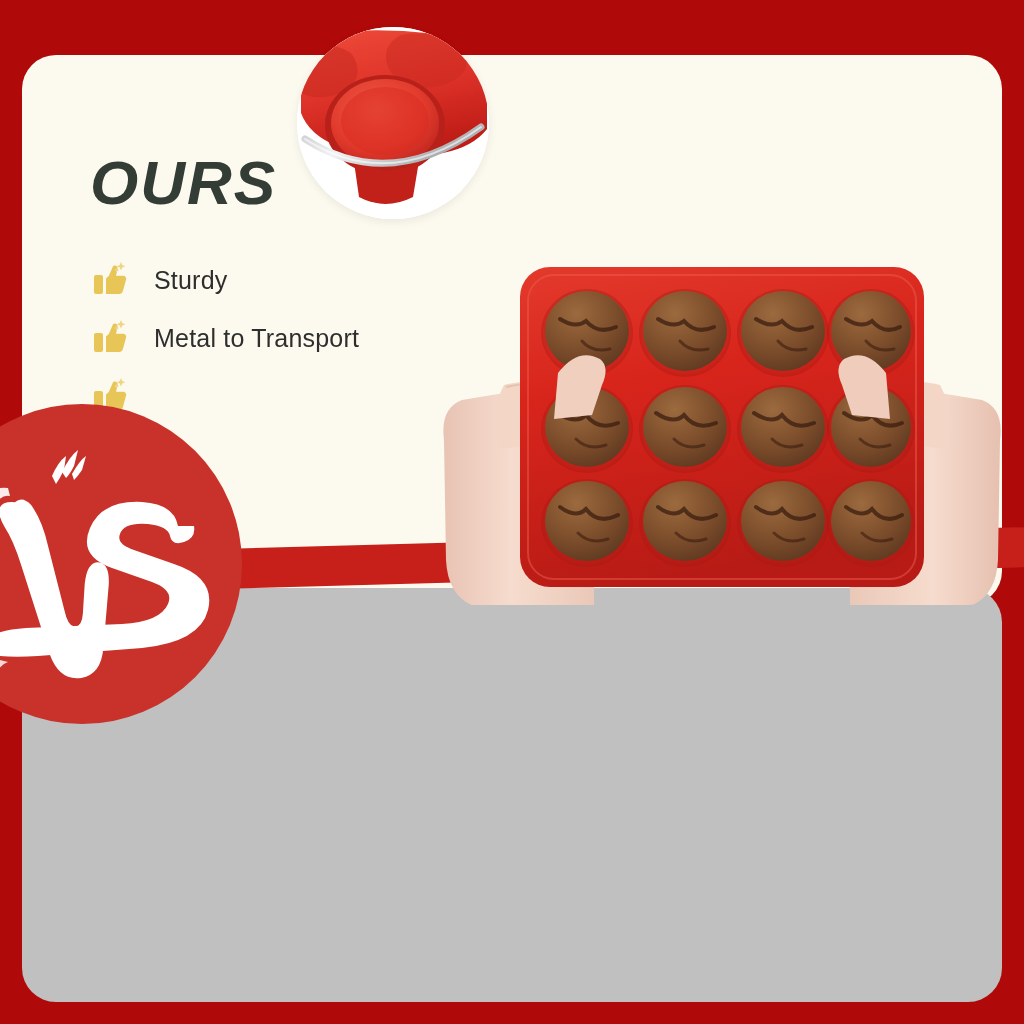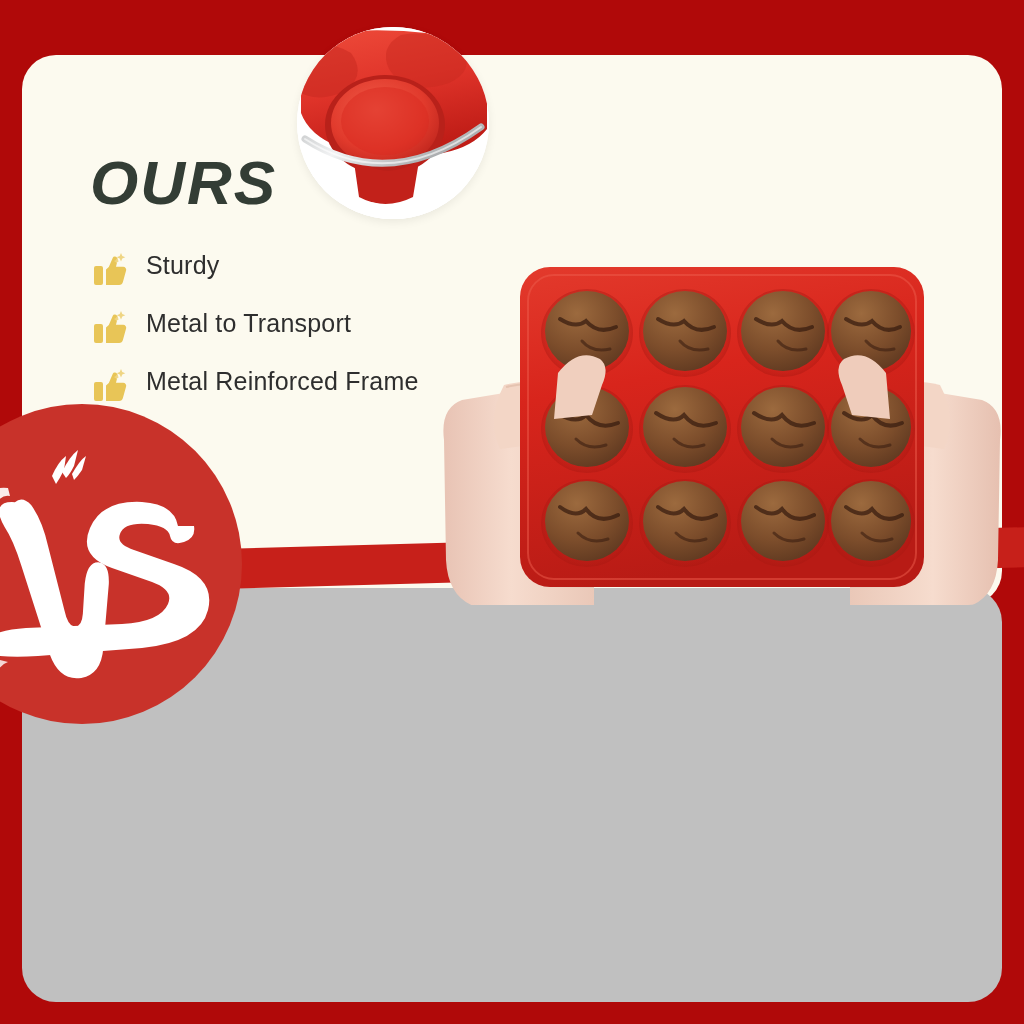--- a/index.html
+++ b/index.html
@@ -49,22 +49,23 @@
   
   #ours-title {
     position: absolute; left: 68px; top: 92px;
     font-size: 62px; font-weight: 700; font-style: italic;
     letter-spacing: 2px; color: #333D35;
     z-index: 6;
   }
   .feature-list { position: absolute; z-index: 6; }
   #ours-features { left: 70px; top: 196px; }
   .feature-row {
-    display: flex; align-items: flex-start;
+    display: flex; align-items: center;
     height: 58px;
+    gap: 8px;
   }
   .feature-row .f-label {
     font-size: 25px; color: #2E2E2E; font-weight: 400;
     letter-spacing: .2px; white-space: nowrap;
   }
   #ours-features .f-label { margin-left: 14px; }
   .thumb-up-ico { width: 40px; height: 40px; display: block; flex: 0 0 auto; }
 
   
   #vs-badge {
@@ -276,21 +277,20 @@
 
       <div class="feature-row">
         <span>
           <svg class="thumb-up-ico" viewBox="0 0 40 40">
             <rect x="2" y="15" width="9" height="19" rx="2" fill="#E8C557"></rect>
             <path d="M14 34 h13 a4 4 0 0 0 3.9-3 l3.2-11.5 a3 3 0 0 0-2.9-3.8 H24 l1.6-6.4 A3 3 0 0 0 22.7 5.5 a2 2 0 0 0-1.9 1.3 L16.8 16 L14 18.6 Z" fill="#E8C557"></path>
             <path d="M29 2 l1.3 3 3 1.3 -3 1.3 -1.3 3 -1.3 -3 -3 -1.3 3 -1.3 Z" fill="#EFD583"></path>
             <path d="M24.5 7.5 l.8 1.8 1.8 .8 -1.8 .8 -.8 1.8 -.8 -1.8 -1.8 -.8 1.8 -.8 Z" fill="#EFD583"></path>
           </svg>
         </span>
-        <span class="f-label">Metal Reinforced Frame</span>
       </div>
     </div>
   </div>
 
   <div id="others-panel">
 
     
     
 
     

